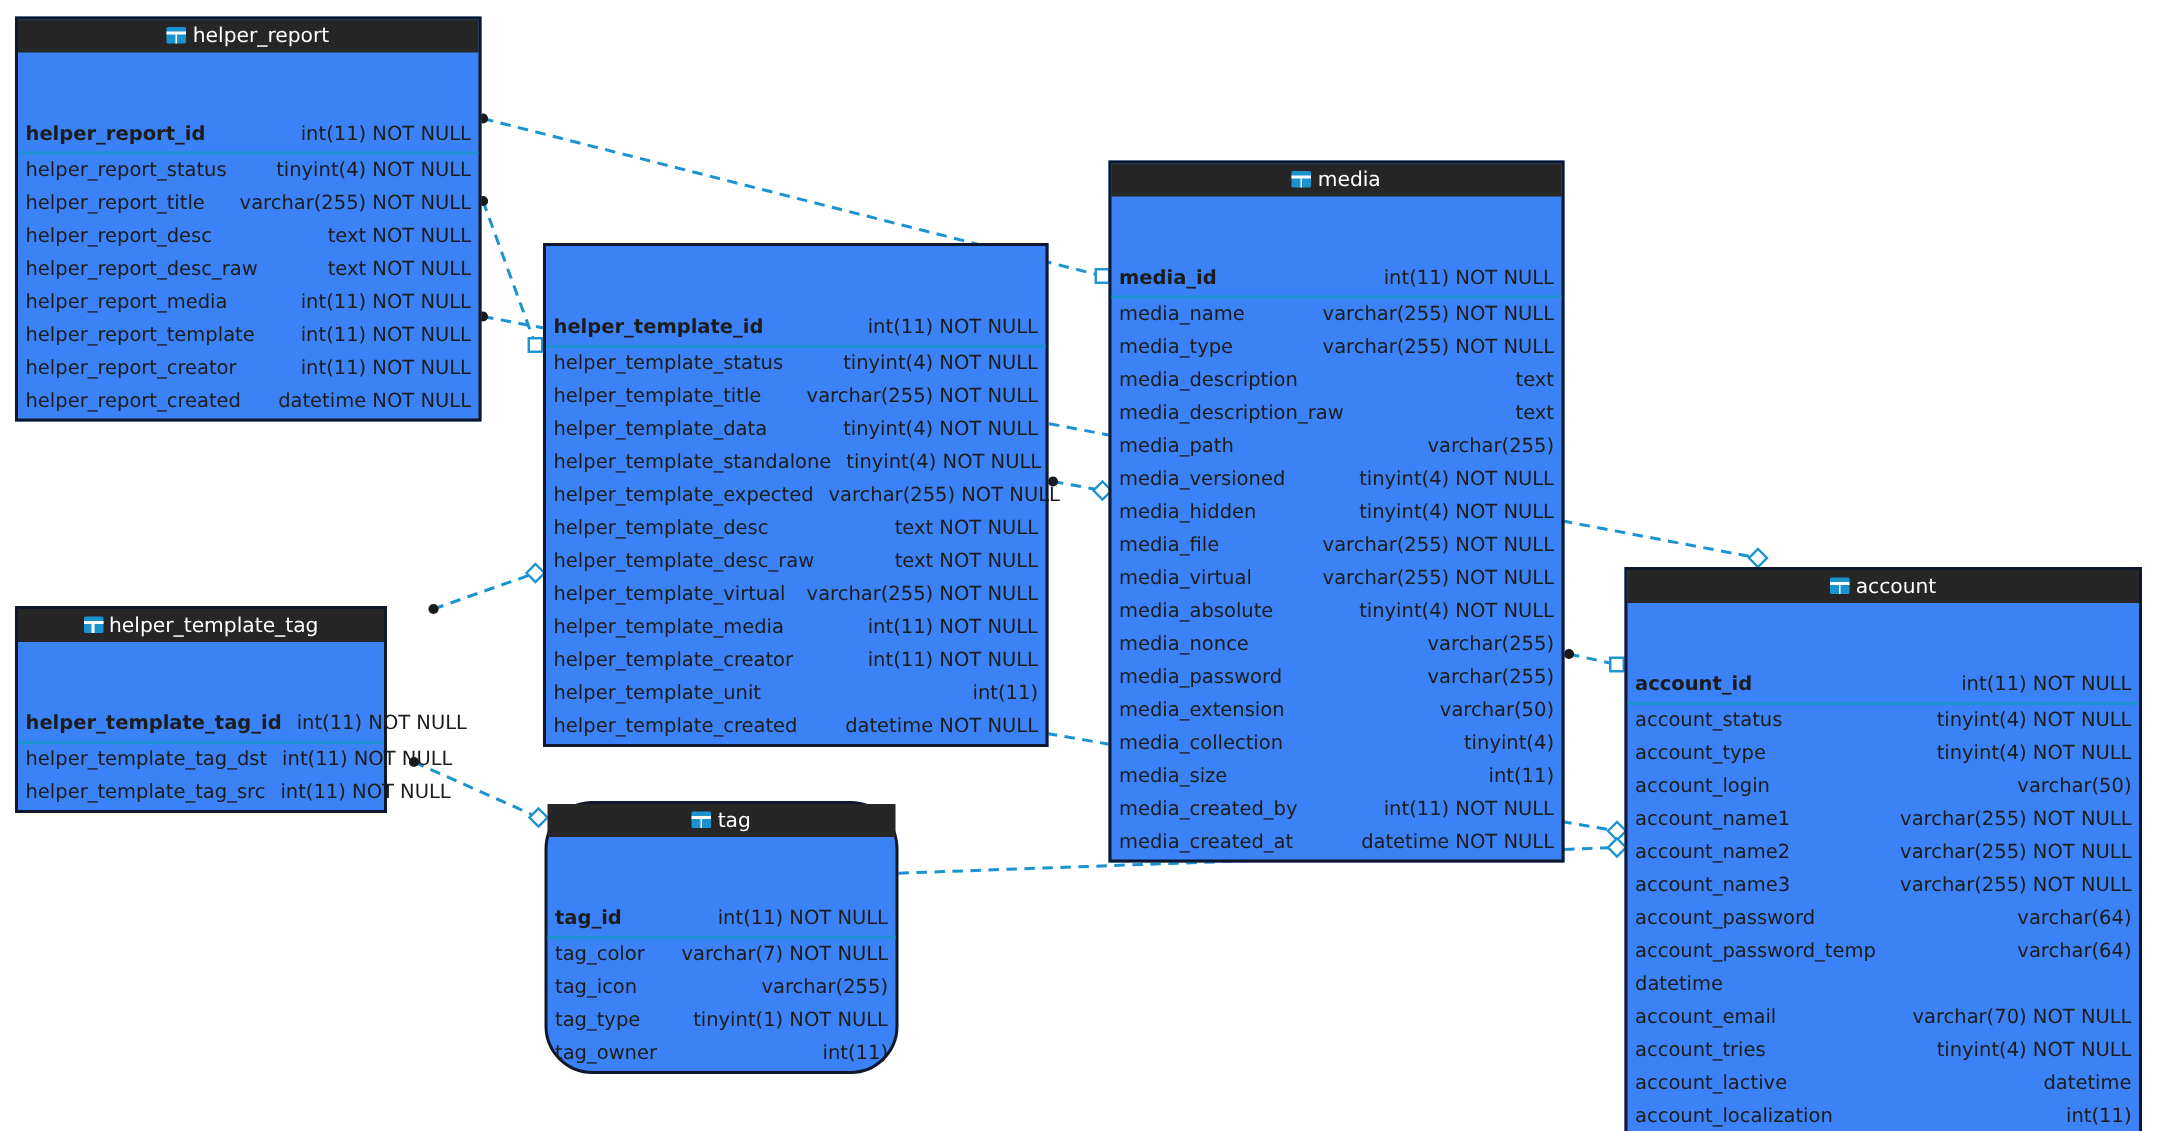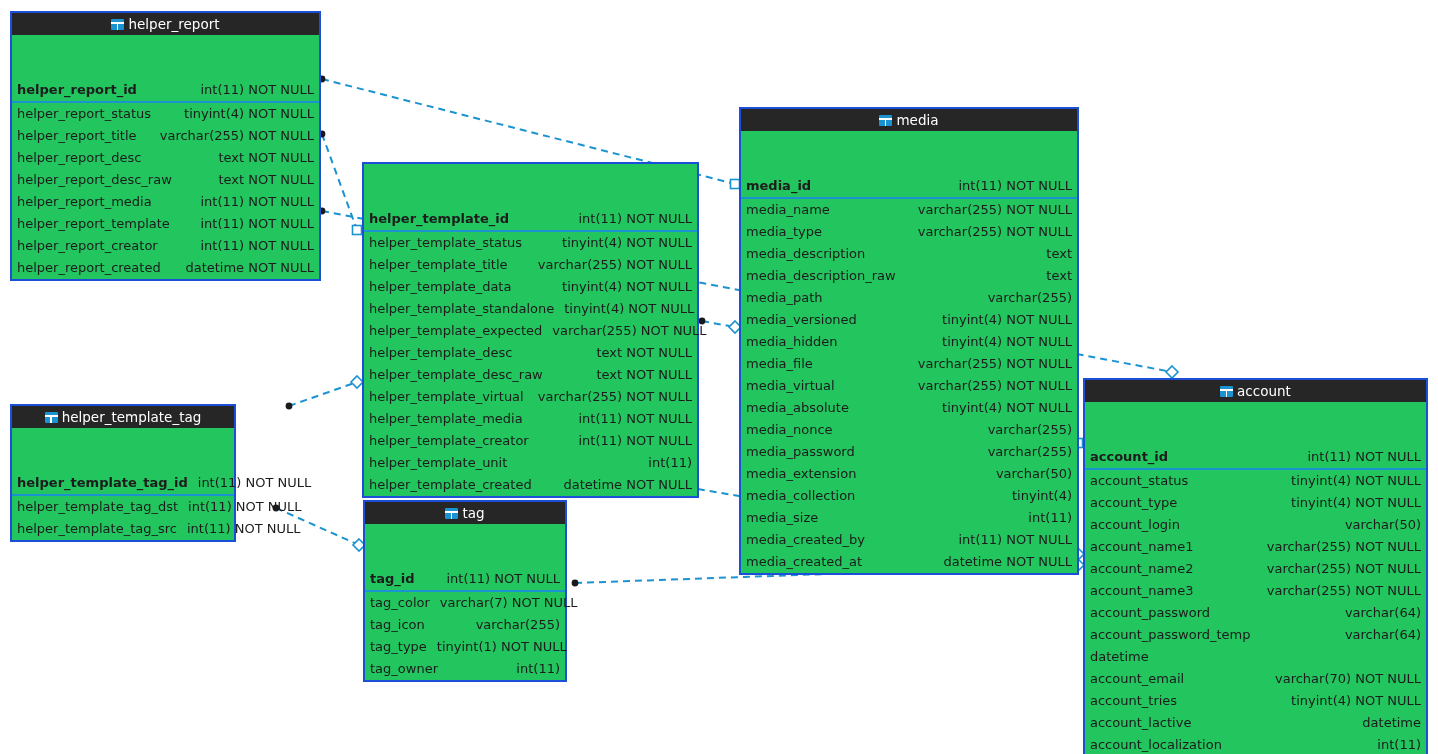--- a/index.html
+++ b/index.html
@@ -21,22 +21,22 @@
     position: absolute;
     left: 0;
     top: 0;
     width: 1438px;
     height: 754px;
     pointer-events: none;
   }
   .entity {
     position: absolute;
     box-sizing: border-box;
-    border: 2px solid #1d4ed8;
-    background: #22c55e;
+    border: 2px solid #0f172a;
+    background: #3b82f6;
     z-index: 5;
   }
   .entity-header {
     background: #262626;
     color: #ffffff;
     height: 22px;
     line-height: 22px;
     text-align: center;
     font-size: 13.5px;
     white-space: nowrap;
@@ -239,21 +239,21 @@
           <div class="row">
             <span class="col-name">helper_template_unit</span>
             <span class="col-type">int(11)</span>
           </div>
           <div class="row">
             <span class="col-name">helper_template_created</span>
             <span class="col-type">datetime NOT NULL</span>
           </div>
         </div>
       </div>
-      <div class="entity" style="left: 739px; top: 107px; width: 340px;">
+      <div class="entity" style="left: 739px; top: 107px; width: 304px;">
         <div class="entity-header"><span class="tbl-icon"></span><span>media</span></div>
         <div class="rows">
           <div class="row pk">
             <span class="col-name">media_id</span>
             <span class="col-type">int(11) NOT NULL</span>
           </div>
           <div class="row">
             <span class="col-name">media_name</span>
             <span class="col-type">varchar(255) NOT NULL</span>
           </div>
@@ -380,38 +380,38 @@
           <div class="row">
             <span class="col-name">account_localization</span>
             <span class="col-type">int(11)</span>
           </div>
           <div class="row">
             <span class="col-name">account_created_at</span>
             <span class="col-type">datetime NOT NULL</span>
           </div>
         </div>
       </div>
-      <div class="entity" style="left: 10px; top: 404px; width: 226px;">
+      <div class="entity" style="left: 10px; top: 404px; width: 248px;">
         <div class="entity-header"><span class="tbl-icon"></span><span>helper_template_tag</span></div>
         <div class="rows">
           <div class="row pk">
             <span class="col-name">helper_template_tag_id</span>
             <span class="col-type">int(11) NOT NULL</span>
           </div>
           <div class="row">
             <span class="col-name">helper_template_tag_dst</span>
             <span class="col-type">int(11) NOT NULL</span>
           </div>
           <div class="row">
             <span class="col-name">helper_template_tag_src</span>
             <span class="col-type">int(11) NOT NULL</span>
           </div>
         </div>
       </div>
-      <div class="entity" style="left: 363px; top: 500px; width: 204px;">
+      <div class="entity" style="left: 363px; top: 534px; width: 236px; border-radius: 32px;">
         <div class="entity-header"><span class="tbl-icon"></span><span>tag</span></div>
         <div class="rows">
           <div class="row pk">
             <span class="col-name">tag_id</span>
             <span class="col-type">int(11) NOT NULL</span>
           </div>
           <div class="row">
             <span class="col-name">tag_color</span>
             <span class="col-type">varchar(7) NOT NULL</span>
           </div>

